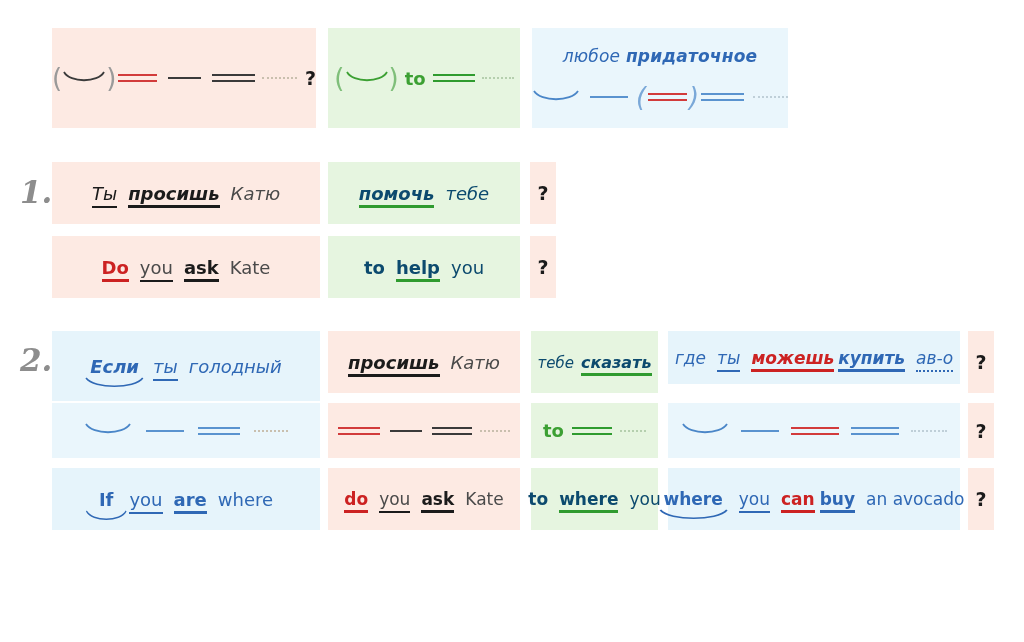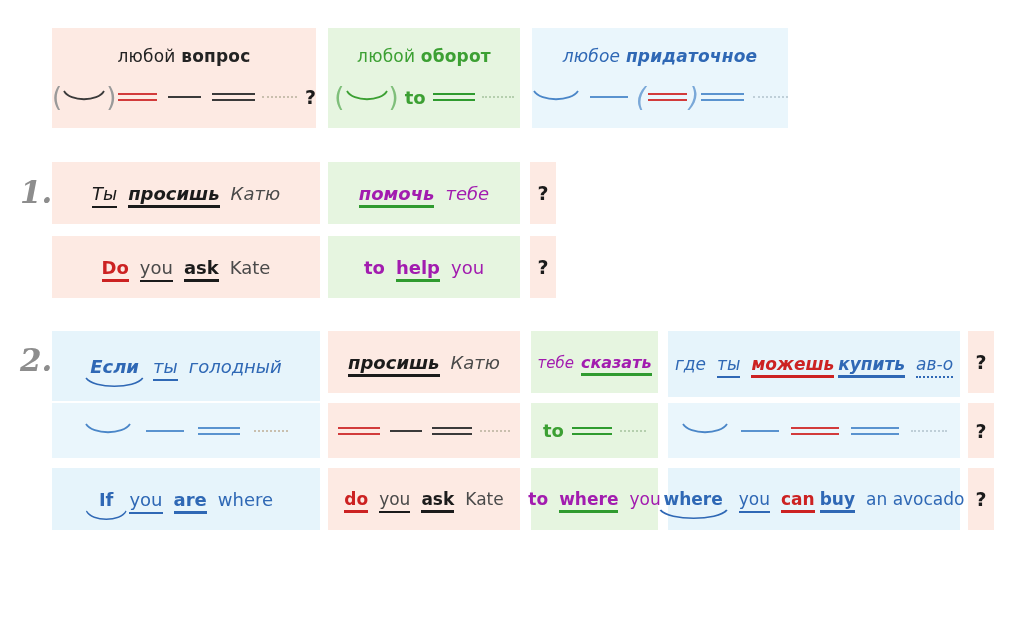--- a/index.html
+++ b/index.html
@@ -30,21 +30,21 @@
 
   
   .sent{white-space:nowrap;font-size:18px;display:flex;align-items:baseline;}
   .sent.ru{font-style:italic;font-family:"DejaVu Sans","Liberation Sans",sans-serif;}
   .w{position:relative;margin-right:11px;display:inline-block;}
   .w:last-child{margin-right:0;}
   .bold{font-weight:bold;}
   .c-black{color:#1b1b1b;}
   .c-gray{color:#4a4a4a;}
   .c-red{color:#cc2222;}
-  .c-green{color:#a21caf;}
+  .c-green{color:#0c4a6e;}
   .c-blue{color:#2f68b5;}
   .sm{font-size:15px;}
 
   
   .u::after{content:"";position:absolute;left:0;right:0;bottom:-4px;height:1.6px;background:currentColor;}
   .u2::after{content:"";position:absolute;left:0;right:0;bottom:-4px;height:2.6px;background:currentColor;}
   .ured::after{background:#cc2222;}
   .ublack::after{background:#1b1b1b;}
   .ugreen::after{background:#2f9b2f;}
   .ublue::after{background:#2f68b5;}
@@ -77,24 +77,20 @@
   .curve{display:inline-block;}
   .tolbl{font-weight:bold;font-size:18px;}
 </style>
 </head>
 <body>
 
 <div class="stage">
 
   <div class="box pink" style="left:52px;top:28px;width:264px;height:100px;">
     <div style="width:100%;text-align:center;">
-      <div class="title t-dark" style="margin-bottom:18px;">
-        <span>любой</span>
-        <span class="b">вопрос</span>
-      </div>
       <div class="diag" style="justify-content:center;">
         <span class="paren p-gray">(</span>
         <span class="curve">
           <svg width="44" height="14" viewBox="0 0 44 14">
               <path d="M2 2 C 8 13, 36 13, 42 2" fill="none" stroke="#3a3a3a" stroke-width="1.8"></path>
             </svg>
         </span>
         <span class="paren p-gray">)</span>
         <span class="ln dbl c-l-red" style="width:40px;margin-left:2px;"></span>
         <span class="gap" style="width:12px;"></span>
@@ -103,24 +99,20 @@
         <span class="ln dbl c-l-black" style="width:44px;"></span>
         <span class="gap" style="width:8px;"></span>
         <span class="ln dots c-l-dotgray" style="width:36px;"></span>
         <span class="qmark" style="margin-left:8px;">?</span>
       </div>
     </div>
   </div>
 
   <div class="box green" style="left:328px;top:28px;width:192px;height:100px;">
     <div style="width:100%;text-align:center;">
-      <div class="title t-green" style="margin-bottom:18px;">
-        <span>любой</span>
-        <span class="b">оборот</span>
-      </div>
       <div class="diag" style="justify-content:center;">
         <span class="paren p-green">(</span>
         <span class="curve">
           <svg width="44" height="14" viewBox="0 0 44 14">
               <path d="M2 2 C 8 13, 36 13, 42 2" fill="none" stroke="#3ca033" stroke-width="1.8"></path>
             </svg>
         </span>
         <span class="paren p-green">)</span>
         <span class="tolbl t-green" style="margin-left:6px;">to</span>
         <span class="ln dbl c-l-green" style="width:42px;margin-left:7px;"></span>
@@ -218,21 +210,21 @@
     </div>
   </div>
 
   <div class="box green center" style="left:531px;top:331px;width:127px;height:62px;">
     <div class="sent ru" style="font-size:16px;">
       <span class="w sm c-green" style="margin-right:7px;">тебе</span>
       <span class="w u2 ugreen bold c-green">сказать</span>
     </div>
   </div>
 
-  <div class="box blue center" style="left:668px;top:331px;width:292px;height:66px;">
+  <div class="box blue center" style="left:668px;top:331px;width:292px;height:53px;">
     <div class="sent ru" style="font-size:17px;">
       <span class="w c-blue">где</span>
       <span class="w u ublue c-blue">ты</span>
       <span class="w u2 ured bold c-red" style="margin-right:4px;">можешь</span>
       <span class="w u2 ublue bold c-blue">купить</span>
       <span class="w udot c-blue">ав-о</span>
     </div>
   </div>
 
   <div class="box pink center" style="left:968px;top:331px;width:26px;height:62px;">

